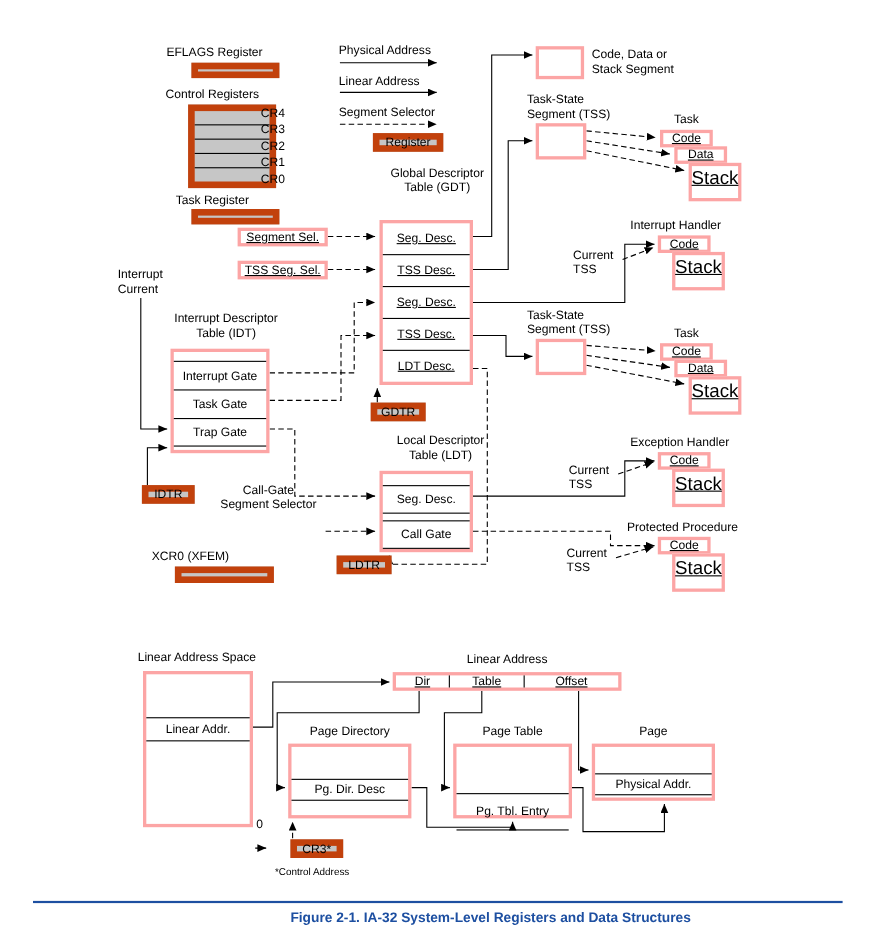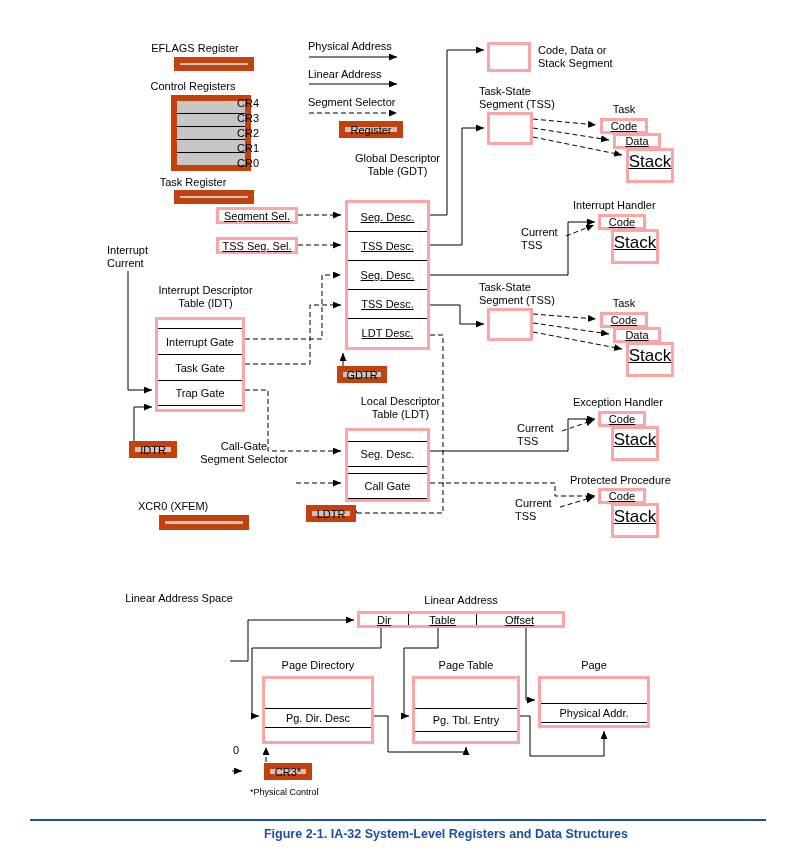--- a/index.html
+++ b/index.html
@@ -173,44 +173,47 @@
   <div class="abs lbl" style="left:570px;top:474px;width:110px">Protected Procedure</div>
   <div class="abs box cell" style="left:598px;top:488px;width:48px;height:16px">Code</div>
   <div class="abs box ctop" style="left:611px;top:503px;width:48px;height:35px">Stack</div>
   <div class="abs lbl" style="left:515px;top:497px;width:46px">Current
 TSS</div>
 
   <div class="abs lbl" style="left:138px;top:500px;width:100px">XCR0 (XFEM)</div>
   <div class="abs gray" style="left:140px;top:515px;width:90px;height:15px"></div>
 
   <div class="abs lbl ctr" style="left:113px;top:592px;width:132px">Linear Address Space</div>
+  <div class="abs box" style="left:130px;top:610px;width:100px;height:142px">
+    <div class="abs cell" style="left:0;right:0;top:39px;height:22px;border-top:1px solid #000;border-bottom:1px solid #000">Linear Addr.</div>
+  </div>
   <div class="abs lbl" style="left:233px;top:744px;width:12px">0</div>
 
   <div class="abs lbl ctr" style="left:357px;top:594px;width:208px">Linear Address</div>
   <div class="abs box hflex" style="left:357px;top:611px;width:208px;height:17px">
     <div class="lacell" style="width:48px">Dir</div>
     <div class="lacell" style="width:67px">Table</div>
     <div class="lacell" style="flex:1">Offset</div>
   </div>
 
   <div class="abs lbl ctr" style="left:262px;top:659px;width:112px">Page Directory</div>
   <div class="abs box" style="left:262px;top:676px;width:112px;height:68px">
     <div class="abs cell" style="left:0;right:0;top:29px;height:20px;border-top:1px solid #000;border-bottom:1px solid #000">Pg. Dir. Desc</div>
   </div>
 
   <div class="abs lbl ctr" style="left:412px;top:659px;width:108px">Page Table</div>
   <div class="abs box" style="left:412px;top:676px;width:108px;height:68px">
-    <div class="abs cell" style="left:0;right:0;top:29px;height:24px;border-top:1px solid #000;border-bottom:1px solid #000">Pg. Tbl. Entry</div>
+    <div class="abs cell" style="left:0;right:0;top:42px;height:34px;border-top:1px solid #000;border-bottom:1px solid #000">Pg. Tbl. Entry</div>
   </div>
 
   <div class="abs lbl ctr" style="left:538px;top:659px;width:112px">Page</div>
   <div class="abs box" style="left:538px;top:676px;width:112px;height:52px">
     <div class="abs cell" style="left:0;right:0;top:24px;height:20px;border-top:1px solid #000;border-bottom:1px solid #000">Physical Addr.</div>
   </div>
 
   <div class="abs gray cell" style="left:245px;top:763px;width:48px;height:17px">CR3*</div>
-  <div class="abs small" style="left:250px;top:787px;width:100px">*Physical Control</div>
+  <div class="abs small" style="left:250px;top:787px;width:100px">*Control Address</div>
 
 
   <div class="abs rule" style="left:30px;top:819px;width:736px;height:0"></div>
   <div class="abs caption" style="left:0;top:827px;width:796px">Figure 2-1. IA-32 System-Level Registers and Data Structures</div>
 
 </div>
 
 </body></html>

